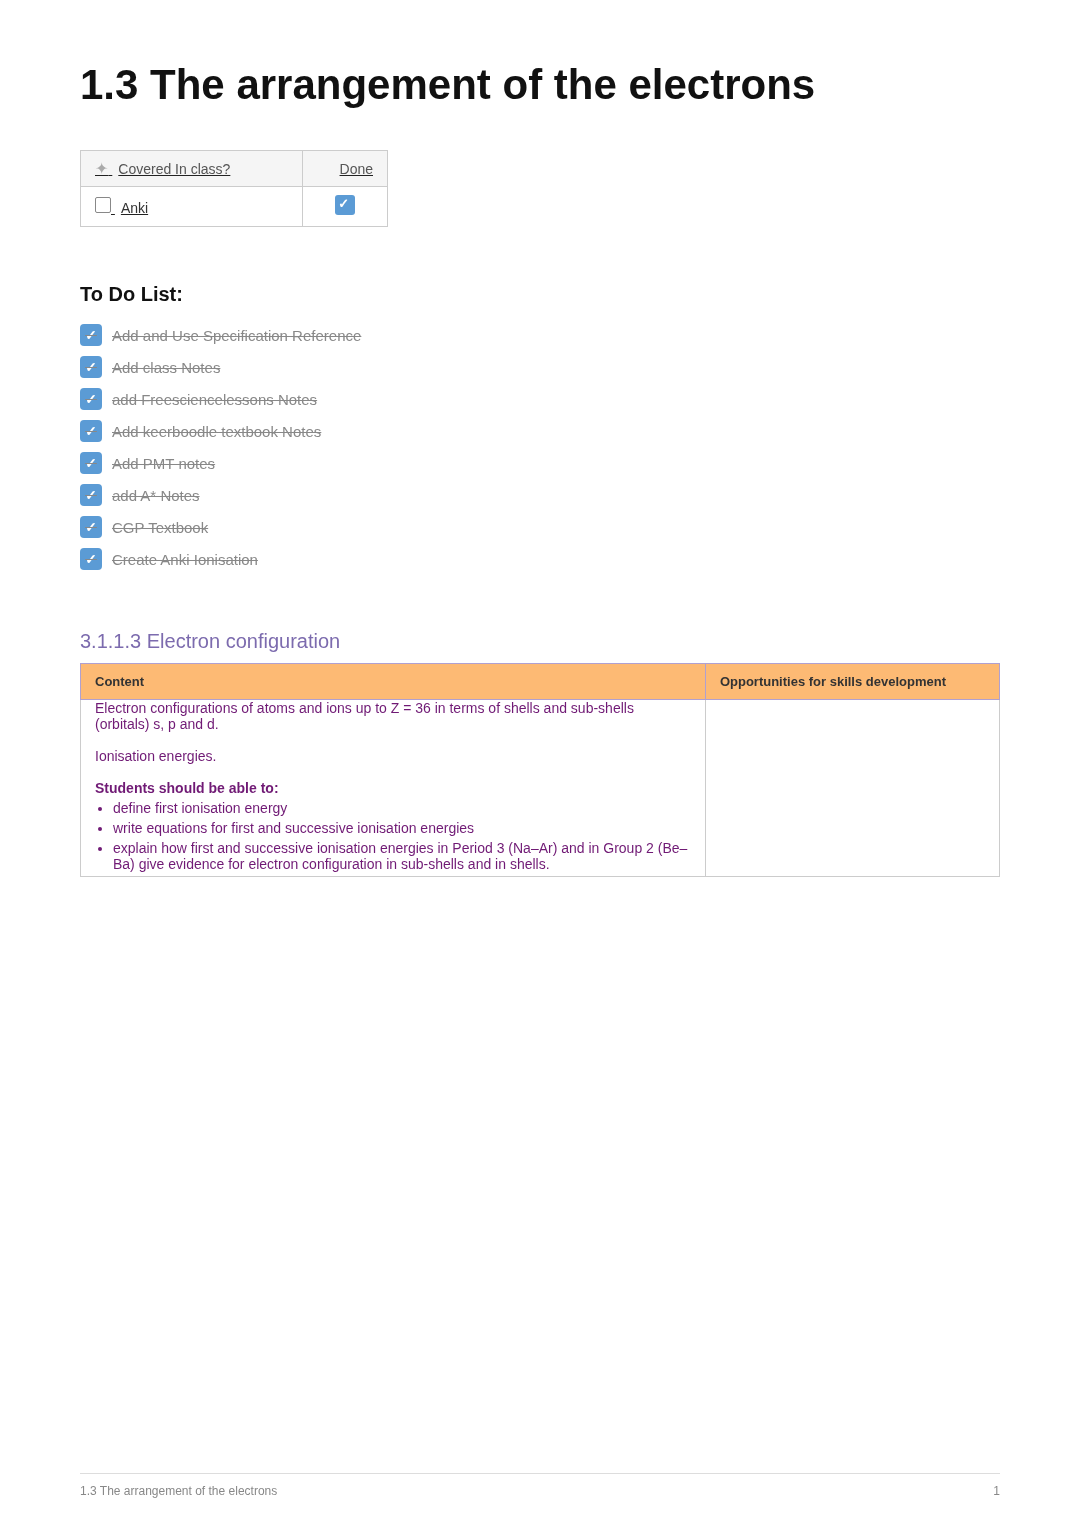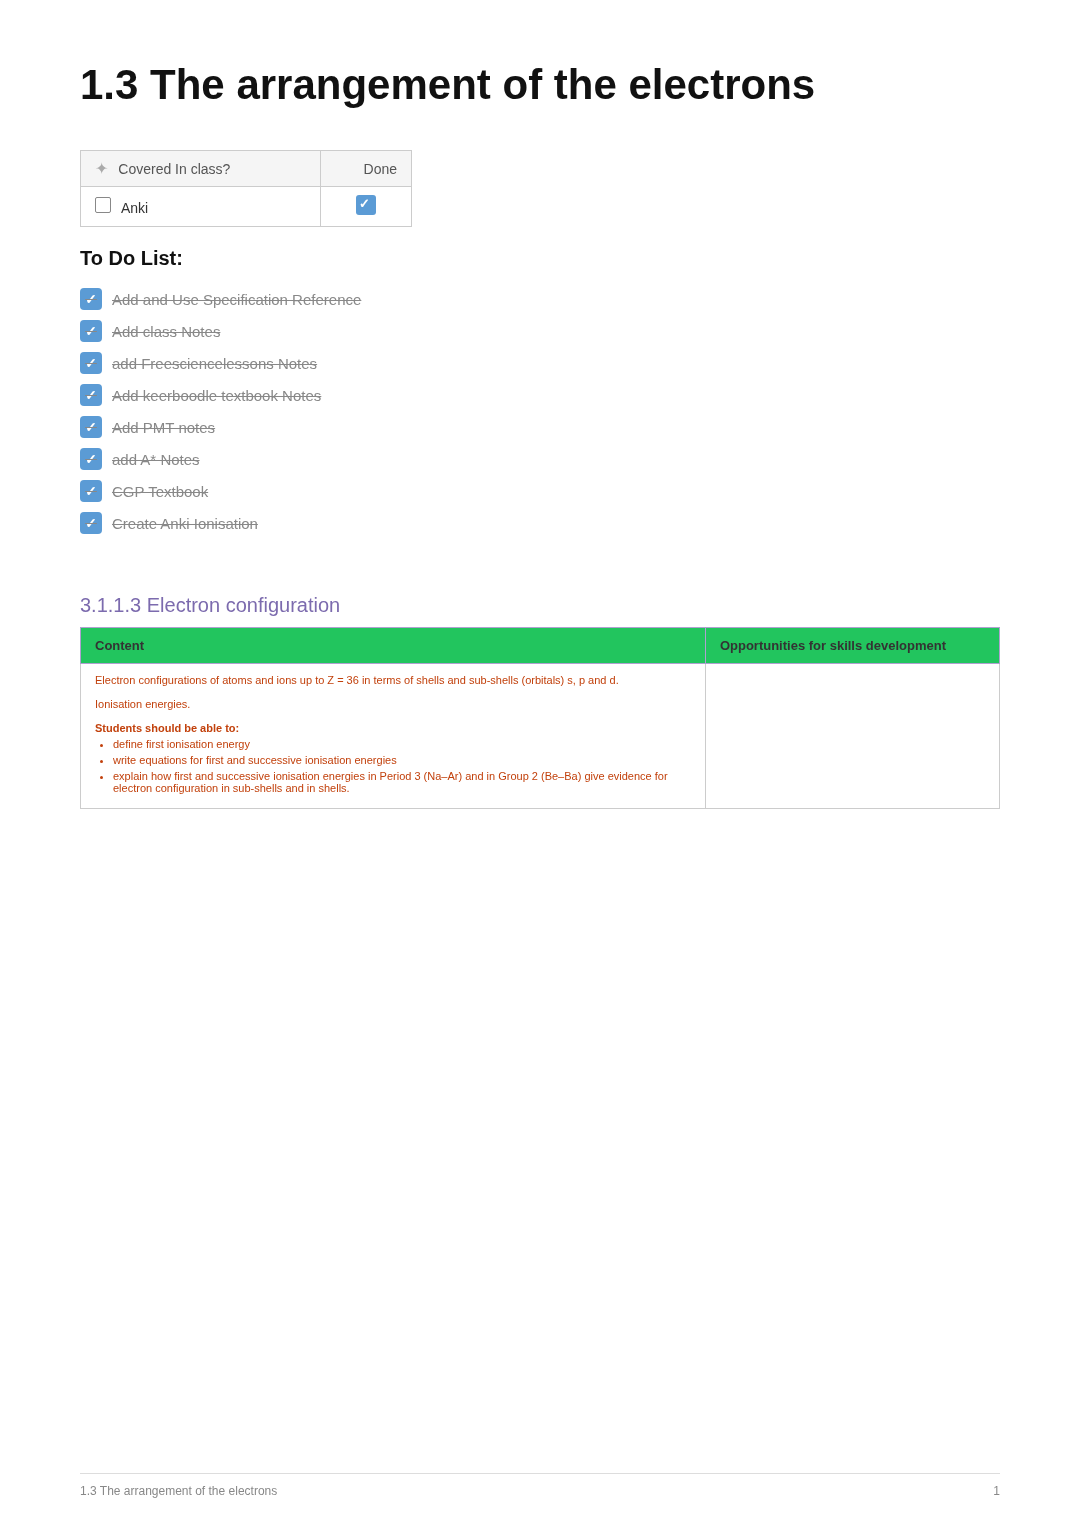--- a/index.html
+++ b/index.html
@@ -23,22 +23,23 @@
       font-size: 42px;
       font-weight: 900;
       line-height: 1.2;
       margin-bottom: 40px;
       color: #111111;
     }
 
     
     .coverage-table {
       border-collapse: collapse;
-      margin-bottom: 20px;
-      width: 332px;
+      margin-bottom: 56px;
+      width: 308px;
+      text-decoration: underline;
     }
 
     .coverage-table td {
       border: 1px solid #cccccc;
       padding: 8px 14px;
       font-size: 14px;
       color: #333333;
     }
 
     .coverage-table tr:first-child td {
@@ -138,34 +139,34 @@
       font-weight: normal;
     }
 
     .spec-table {
       border-collapse: collapse;
       width: 100%;
       margin-bottom: 60px;
     }
 
     .spec-table th {
-      background: #22c55e;
+      background: #fdba74;
       color: #333333;
       font-weight: bold;
       font-size: 13px;
       padding: 10px 14px;
       text-align: left;
       border: 1px solid #b0a0d0;
     }
 
     .spec-table td {
       border: 1px solid #cccccc;
-      padding: 10px 14px;
-      font-size: 11px;
-      color: #c2410c;
+      padding: 0 14px;
+      font-size: 14px;
+      color: #701a75;
       vertical-align: top;
     }
 
     .spec-table .content-col {
       width: 68%;
     }
 
     .spec-table .skills-col {
       width: 32%;
       margin-top: 36px;

